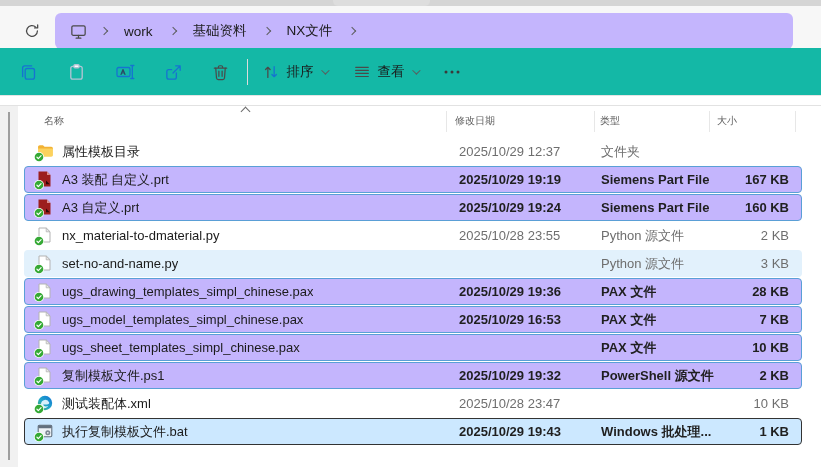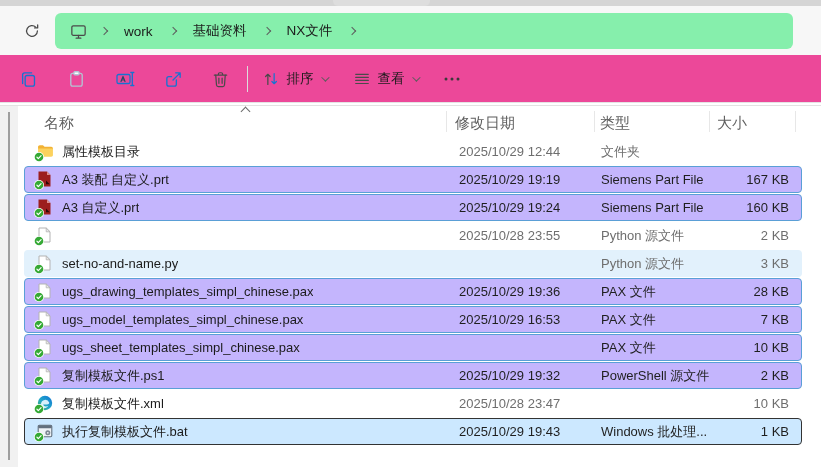--- a/index.html
+++ b/index.html
@@ -9,59 +9,59 @@
     font-family:"Liberation Sans","DejaVu Sans",sans-serif;
     color:#1b1b1b; font-size:13px;
     -webkit-font-smoothing:antialiased;
   }
   
   .titlebar-strip { position:absolute; left:0; top:0; width:821px; height:6px; background:#d5d5d5; }
   .tab-hint { position:absolute; left:333px; top:0; width:97px; height:6px; background:#dddddd; border-radius:0 0 5px 5px; }
   
   .nav-bar { position:absolute; left:0; top:6px; width:821px; height:50px; background:#f7f7f7; border-bottom:1px solid #e3e3e3; }
   .refresh-btn { position:absolute; left:18px; top:14px; width:28px; height:22px; display:flex; align-items:center; justify-content:center; cursor:default; }
-  .address-pill { position:absolute; left:55px; top:7px; right:28px; height:36px; background:#86efac; border-radius:6px; display:flex; align-items:center; padding-left:14px; }
+  .address-pill { position:absolute; left:55px; top:7px; right:28px; height:36px; background:#c4b5fd; border-radius:6px; display:flex; align-items:center; padding-left:14px; }
   .crumb { padding:4px 10px; border-radius:4px; color:#1b1b1b; font-size:13.5px; white-space:nowrap; }
   .chev-r { width:6px; height:6px; border-top:1.4px solid #5c5c5c; border-right:1.4px solid #5c5c5c; transform:rotate(45deg); margin:0 7px; flex:0 0 auto; }
   .pc-icon { margin-right:6px; display:flex; align-items:center; }
   
-  .toolbar { position:absolute; left:0; top:55px; width:821px; height:48px; background:#ec4899; border-bottom:1px solid #e4e4e4;text-decoration:underline; }
+  .toolbar { position:absolute; left:0; top:48px; width:821px; height:48px; background:#14b8a6; border-bottom:1px solid #e4e4e4;text-decoration:underline; }
   .tb-btn { position:absolute; top:7px; height:34px; display:flex; align-items:center; justify-content:center; border-radius:5px; }
   .tb-ico { left:0; width:36px; }
   .tb-divider { position:absolute; left:247px; top:11px; width:1px; height:26px; background:#dcdcdc; }
   .tb-label { font-size:13.5px; color:#1b1b1b; margin:0 4px 0 7px; }
   .chev-d { width:6px; height:6px; border-right:1.2px solid #5c5c5c; border-bottom:1.2px solid #5c5c5c; transform:rotate(45deg) translateY(-2px); margin-left:3px; }
   
   .content-border { position:absolute; left:0; top:105px; width:821px; height:1px; background:#e2e2e2; }
   .left-gutter { position:absolute; left:0; top:106px; width:18px; height:361px; background:#f1f1f1; }
   .gutter-thumb { position:absolute; left:8px; top:112px; width:2px; height:348px; background:#9e9e9e; }
   
   .col-headers { position:absolute; left:18px; top:106px; width:803px; height:31px; background:#fff; }
-  .col-h { position:absolute; top:8px; font-size:15px; color:#5f5f5f; white-space:nowrap; }
+  .col-h { position:absolute; top:8px; font-size:10px; color:#5f5f5f; white-space:nowrap; }
   .h-name { left:26px; }  
   .h-date { left:437px; } 
   .h-type { left:582px; } 
   .h-size { left:699px; } 
   .sort-caret { position:absolute; left:224px; top:2px; width:7px; height:7px; border-top:1.3px solid #6a6a6a; border-left:1.3px solid #6a6a6a; transform:rotate(45deg); }
   .col-sep { position:absolute; top:5px; width:1px; height:21px; background:#e7e7e7; }
   .s1 { left:428px; } .s2 { left:576px; } .s3 { left:691px; } .s4 { left:777px; }
   
   .rows { position:absolute; left:0; top:138px; width:821px; }
   .row { position:relative; margin:0 19px 1px 24px; width:778px; height:27px; border-radius:4px; border:1px solid transparent; }
   .row.hover    { background:#e2f1fc; }
   .row.selected { background:#c4b5fd; border-color:#5a9fd6; }
   .row.focused  { background:#cce8ff; border-color:#333333; }
   .ficon { position:absolute; left:12px; top:4px; width:17px; height:17px; }
   .sync-badge { position:absolute; left:-3px; bottom:-2px; }
   .fname { position:absolute; left:37px; top:0; line-height:25px; white-space:nowrap; max-width:380px; overflow:hidden; color:#1b1b1b; }
   .fdate { position:absolute; left:434px; top:0; line-height:25px; white-space:nowrap; }
   .ftype { position:absolute; left:576px; top:0; line-height:25px; white-space:nowrap; max-width:138px; overflow:hidden; }
   .fsize { position:absolute; right:12px; top:0; line-height:25px; white-space:nowrap; }
   .secondary { color:#6e6e6e; }
-  .row.selected .secondary, .row.focused .secondary { color:#1f1f1f; }
+  .row.selected .secondary, .row.focused .secondary { color:#1f1f1f;font-weight:bold; }
 </style>
 </head>
 <body>
 
 <div class="titlebar-strip">
   <div class="tab-hint"></div>
 </div>
 
 <div class="nav-bar">
   <div class="refresh-btn">
@@ -165,21 +165,21 @@
     <div class="row">
     <span class="ficon"><svg width="17" height="17" viewBox="0 0 16 16">
           <path d="M1 3.6c0-.9.7-1.6 1.6-1.6h3l1.5 1.6h6.3c.9 0 1.6.7 1.6 1.6v.8H1z" fill="#f2b234"></path>
           <path d="M1 5.2h14v6.2c0 .9-.7 1.6-1.6 1.6H2.6c-.9 0-1.6-.7-1.6-1.6z" fill="#fcd25e"></path>
         </svg><svg class="sync-badge" width="10" height="10" viewBox="0 0 10 10">
           <circle cx="5" cy="5" r="5" fill="#fff"></circle>
           <circle cx="5" cy="5" r="4.3" fill="#35a935"></circle>
           <path d="M2.9 5.2l1.4 1.4 2.8-2.9" stroke="#fff" stroke-width="1.2" fill="none" stroke-linecap="round" stroke-linejoin="round"></path>
         </svg></span>
     <span class="fname">属性模板目录</span>
-    <span class="fdate secondary">2025/10/29 12:44</span>
+    <span class="fdate secondary">2025/10/29 12:37</span>
     <span class="ftype secondary">文件夹</span>
     <span class="fsize secondary"></span>
   </div>
     <div class="row selected">
     <span class="ficon"><svg width="15" height="16" viewBox="0 0 14 16">
           <path d="M1 .5h8.5L13 4v11.5H1z" fill="#9c1e1e"></path>
           <path d="M9.5.5L13 4H9.5z" fill="#d89090"></path>
           <path d="M8.5 9.5l3.8 3.8H8.5z" fill="#2c0808"></path>
         </svg><svg class="sync-badge" width="10" height="10" viewBox="0 0 10 10">
           <circle cx="5" cy="5" r="5" fill="#fff"></circle>
@@ -208,20 +208,21 @@
   </div>
     <div class="row">
     <span class="ficon"><svg width="15" height="16" viewBox="0 0 14 16">
           <path d="M1.5 1h7.2l3.8 3.8v10.2H1.5z" fill="#fff" stroke="#b3b3b3" stroke-width="1"></path>
           <path d="M8.7 1l3.8 3.8H8.7z" fill="#e9e9e9" stroke="#b3b3b3" stroke-width=".8"></path>
         </svg><svg class="sync-badge" width="10" height="10" viewBox="0 0 10 10">
           <circle cx="5" cy="5" r="5" fill="#fff"></circle>
           <circle cx="5" cy="5" r="4.3" fill="#35a935"></circle>
           <path d="M2.9 5.2l1.4 1.4 2.8-2.9" stroke="#fff" stroke-width="1.2" fill="none" stroke-linecap="round" stroke-linejoin="round"></path>
         </svg></span>
+    <span class="fname">nx_material-to-dmaterial.py</span>
     <span class="fdate secondary">2025/10/28 23:55</span>
     <span class="ftype secondary">Python 源文件</span>
     <span class="fsize secondary">2 KB</span>
   </div>
     <div class="row hover">
     <span class="ficon"><svg width="15" height="16" viewBox="0 0 14 16">
           <path d="M1.5 1h7.2l3.8 3.8v10.2H1.5z" fill="#fff" stroke="#b3b3b3" stroke-width="1"></path>
           <path d="M8.7 1l3.8 3.8H8.7z" fill="#e9e9e9" stroke="#b3b3b3" stroke-width=".8"></path>
         </svg><svg class="sync-badge" width="10" height="10" viewBox="0 0 10 10">
           <circle cx="5" cy="5" r="5" fill="#fff"></circle>
@@ -296,21 +297,21 @@
               <stop offset="1" stop-color="#1273d6"></stop>
             </linearGradient>
           </defs>
           <circle cx="8" cy="8" r="7.2" fill="url(#eg)"></circle>
           <path d="M4 8.8a4.3 4.3 0 018.2-1.4c.2 1.3-.8 2-2.2 2H6.2c.3 1.2 1.4 2 2.8 2 .8 0 1.6-.2 2.2-.6-.7 1.5-2.2 2.4-3.8 2.4A4.3 4.3 0 014 8.8z" fill="#e6f6ff" opacity=".92"></path>
         </svg><svg class="sync-badge" width="10" height="10" viewBox="0 0 10 10">
           <circle cx="5" cy="5" r="5" fill="#fff"></circle>
           <circle cx="5" cy="5" r="4.3" fill="#35a935"></circle>
           <path d="M2.9 5.2l1.4 1.4 2.8-2.9" stroke="#fff" stroke-width="1.2" fill="none" stroke-linecap="round" stroke-linejoin="round"></path>
         </svg></span>
-    <span class="fname">复制模板文件.xml</span>
+    <span class="fname">测试装配体.xml</span>
     <span class="fdate secondary">2025/10/28 23:47</span>
     <span class="fsize secondary">10 KB</span>
   </div>
     <div class="row focused">
     <span class="ficon"><svg width="16" height="16" viewBox="0 0 16 16">
           <rect x="1.2" y="2.2" width="13.6" height="11.6" rx="1.2" fill="#eef2f6" stroke="#63707e" stroke-width="1.1"></rect>
           <rect x="1.2" y="2.2" width="13.6" height="3" rx="1.2" fill="#63707e"></rect>
           <circle cx="10.8" cy="9.8" r="2.5" fill="#7d8894"></circle>
           <circle cx="10.8" cy="9.8" r=".9" fill="#eef2f6"></circle>
         </svg><svg class="sync-badge" width="10" height="10" viewBox="0 0 10 10">

